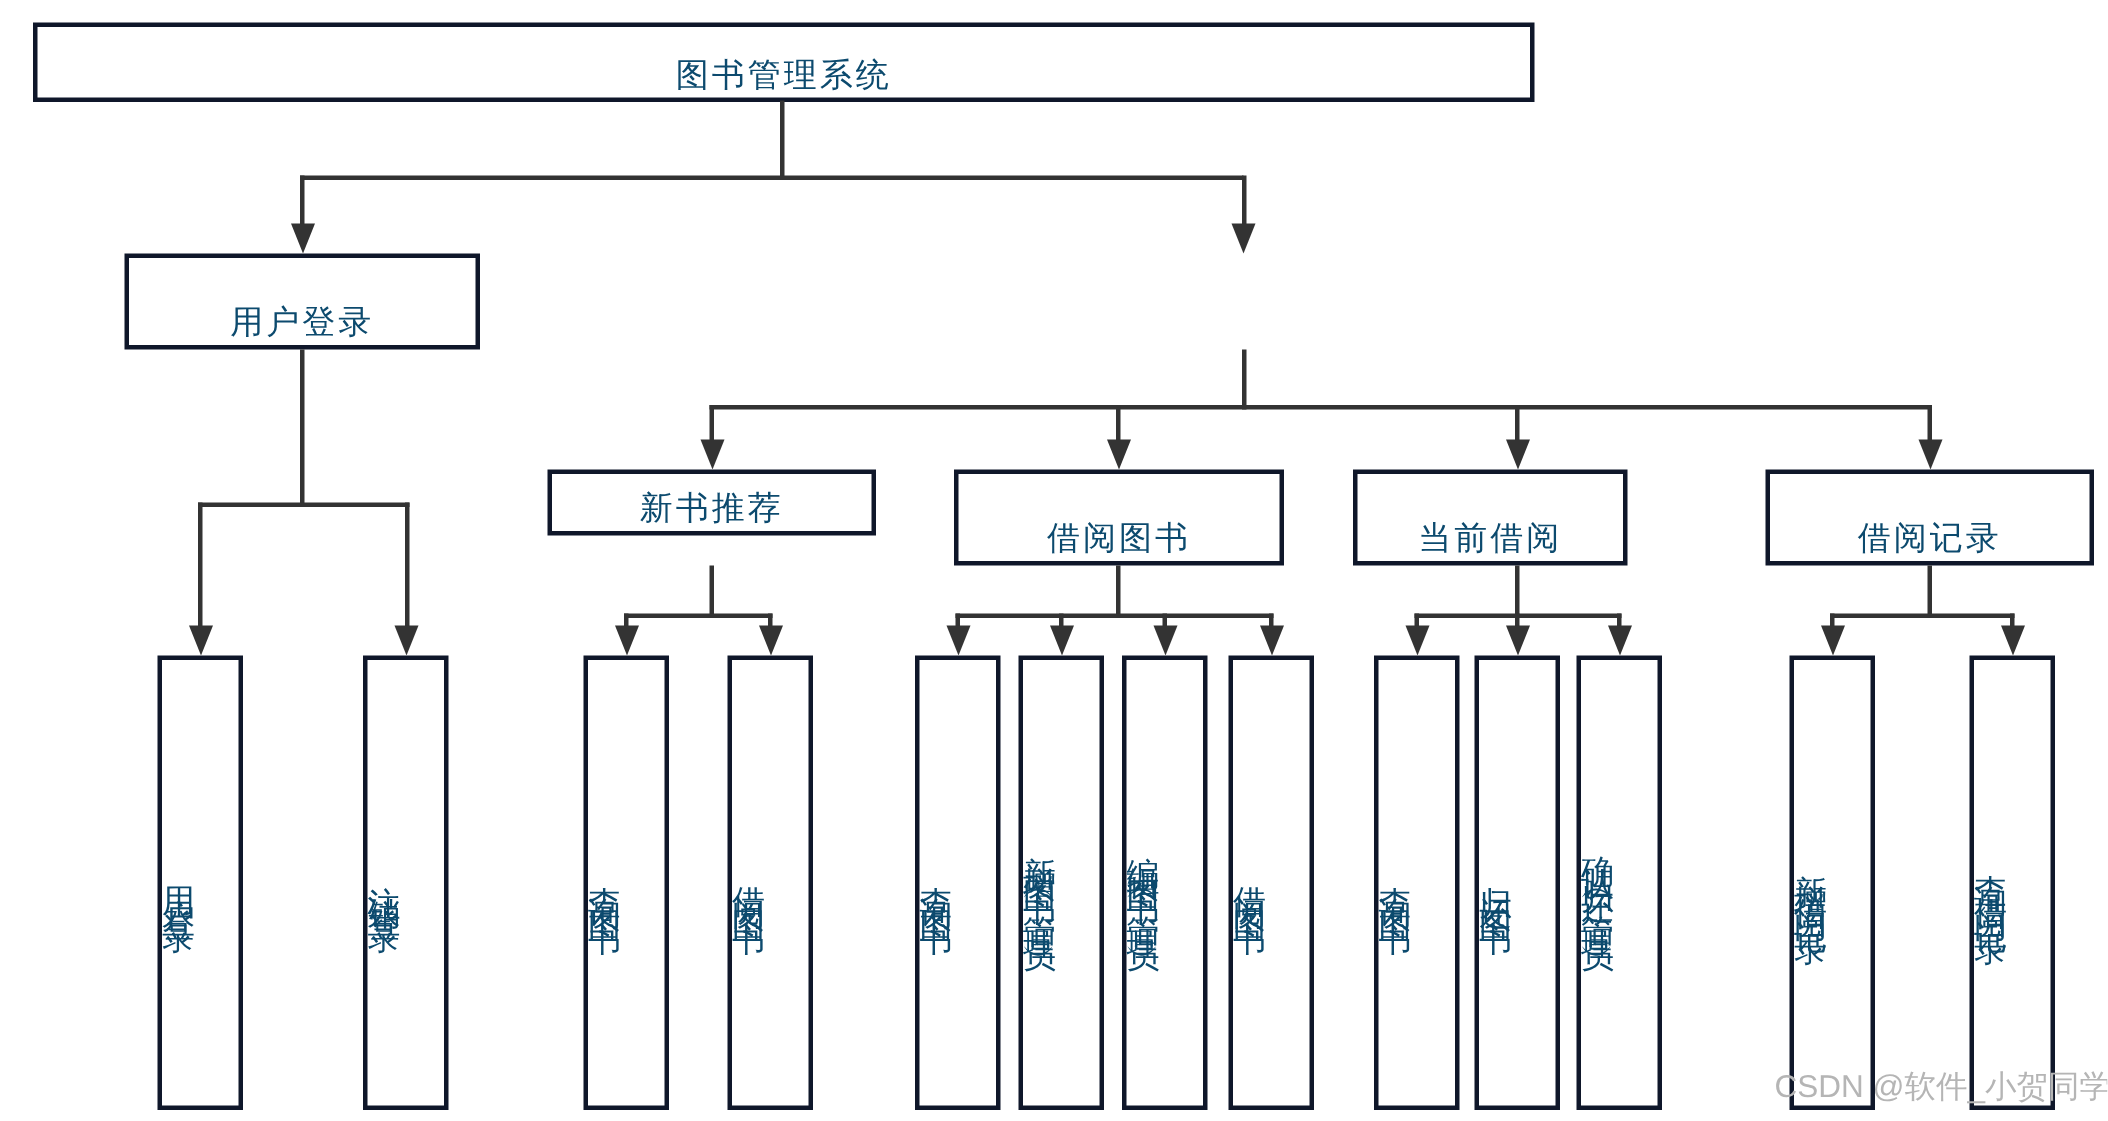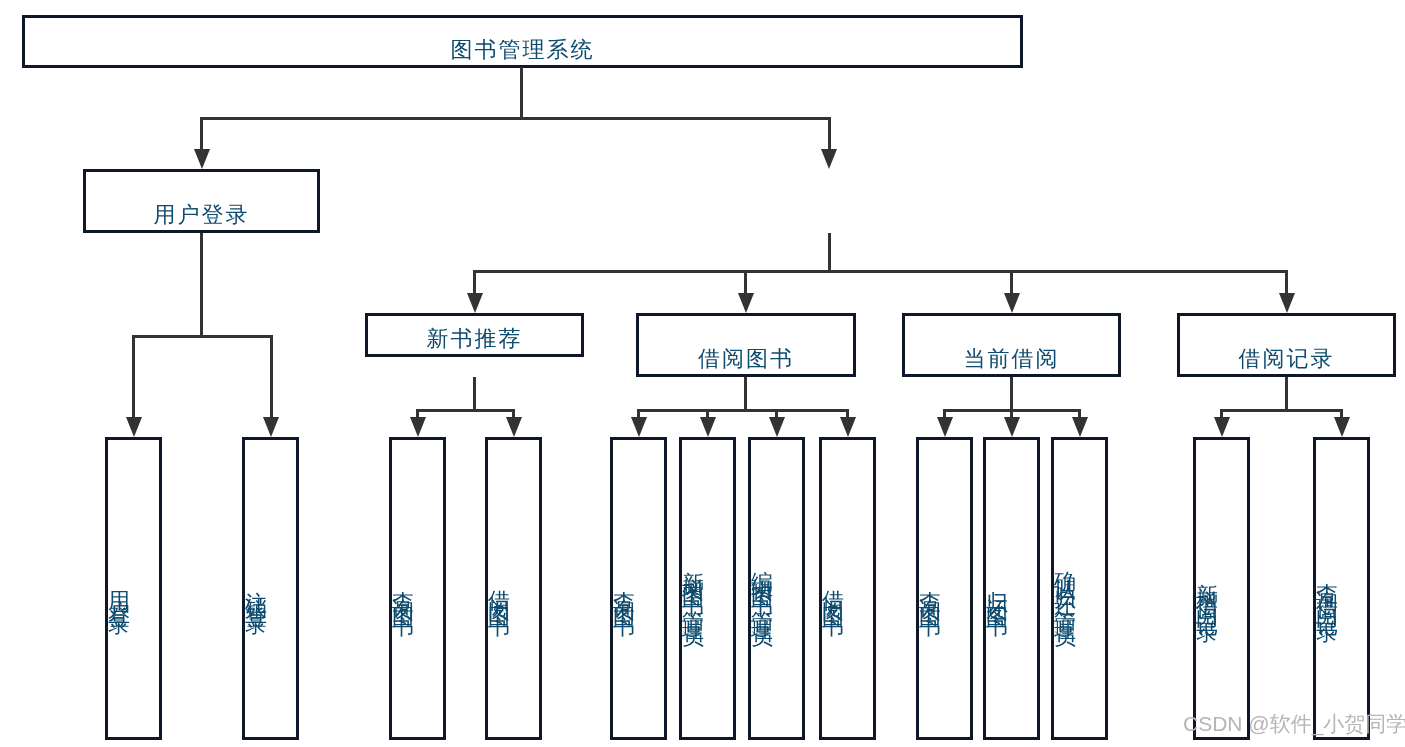--- a/index.html
+++ b/index.html
@@ -58,21 +58,21 @@
   <div class="arrow" style="left:1004px;top:293px;"></div>
   <div class="vline" style="left:1285px;top:270px;height:27px;"></div>
   <div class="arrow" style="left:1279px;top:293px;"></div>
 
   <div class="box h" style="left:365px;top:313px;width:219px;height:44px;">
     <span>新书推荐</span>
   </div>
   <div class="box h" style="left:636px;top:313px;width:220px;height:64px;">
     <span>借阅图书</span>
   </div>
-  <div class="box h" style="left:902px;top:313px;width:219px;height:64px;">
+  <div class="box h" style="left:902px;top:313px;width:183px;height:64px;">
     <span>当前借阅</span>
   </div>
   <div class="box h" style="left:1177px;top:313px;width:219px;height:64px;">
     <span>借阅记录</span>
   </div>
 
   <div class="vline" style="left:200px;top:233px;height:105px;"></div>
   <div class="hline" style="left:132px;top:335px;width:141px;"></div>
   <div class="vline" style="left:132px;top:335px;height:86px;"></div>
   <div class="arrow" style="left:126px;top:417px;"></div>

